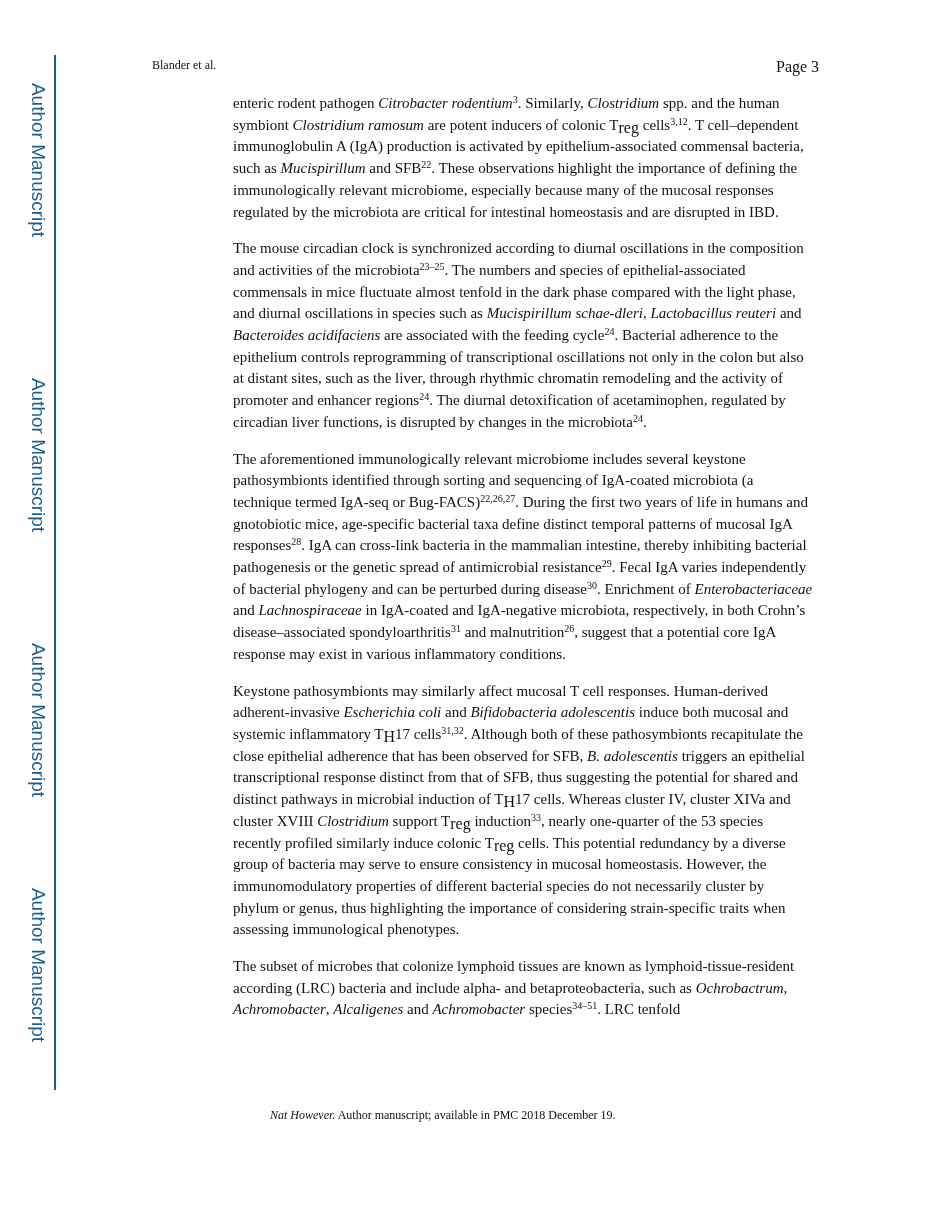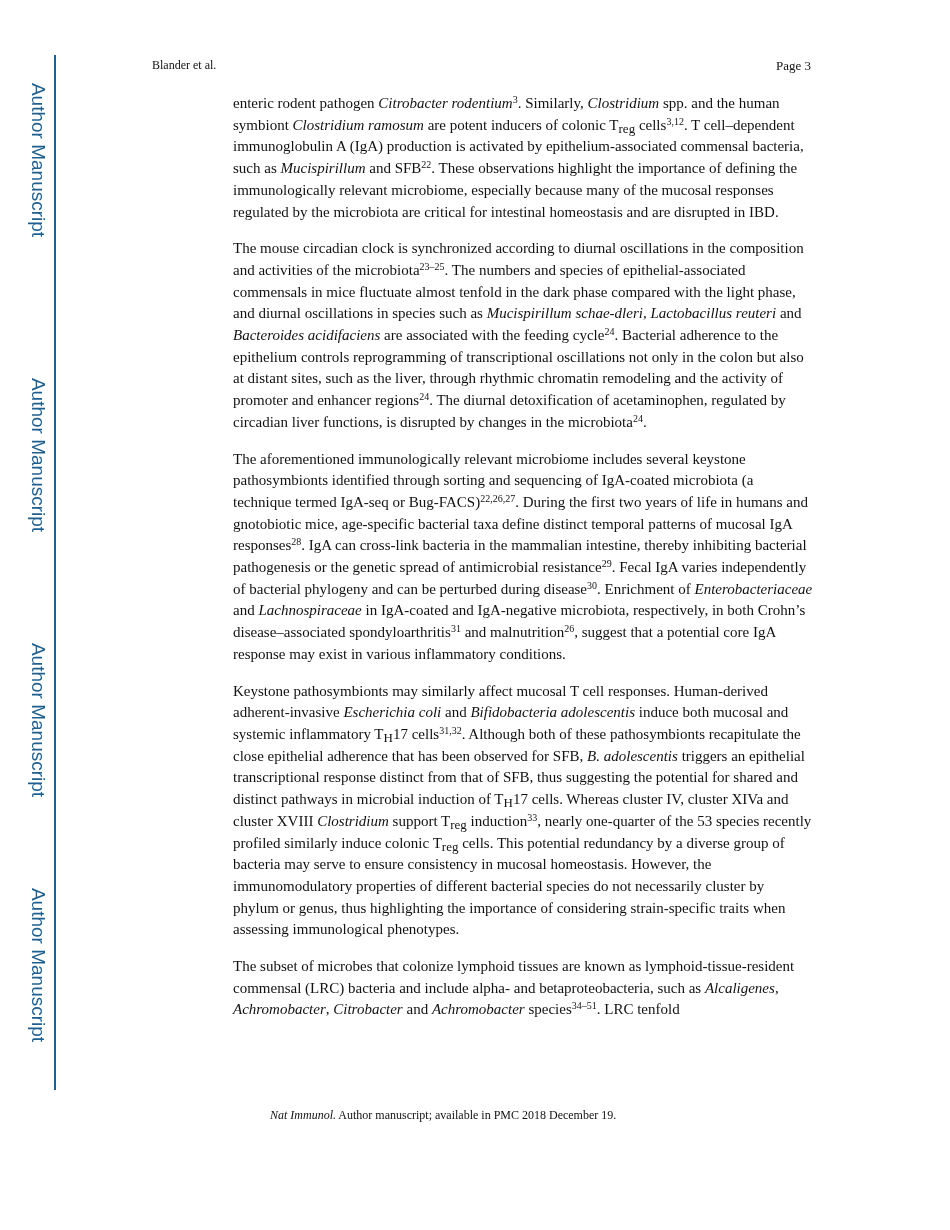--- a/index.html
+++ b/index.html
@@ -1,25 +1,25 @@
 <!DOCTYPE html>
 <html><head>
 <meta charset="utf-8">
 <style>
   html, body { margin: 0; padding: 0; background: #ffffff; }
   body { width: 950px; height: 1230px; position: relative; overflow: hidden; font-family: "Liberation Serif", serif; color: #111; }
   .sidebar-line { position: absolute; left: 54px; top: 55px; width: 2px; height: 1035px; background: #1f5f8f; }
   .side-label { position: absolute; left: 38px; width: 0; height: 0; }
   .side-label span { position: absolute; white-space: nowrap; font-family: "Liberation Sans", sans-serif; font-size: 19px; color: #1f5f8f; transform: translate(-50%, -50%) rotate(90deg); left: 0; top: 0; }
   .header-left { position: absolute; left: 120px; top: 58px; font-size: 12px; margin-left: 32px; }
-  .header-right { position: absolute; left: 776px; top: 58px; font-size: 13px; }
+  .header-right { position: absolute; left: 776px; top: 58px; font-size: 16px; }
   .body-text { position: absolute; left: 233px; top: 93px; width: 580px; font-size: 15px; line-height: 21.7px; }
   .body-text p { margin: 0 0 15px 0; }
   sup { font-size: 10px; line-height: 0; vertical-align: 5px; }
-  sub { font-size: 13px; line-height: 0; vertical-align: -3px; }
+  sub { font-size: 16px; line-height: 0; vertical-align: -3px; }
   .footer { position: absolute; left: 270px; top: 1108px; font-size: 12px; }
   i { font-style: italic; }
 </style>
 </head>
 <body>
 
 <div class="sidebar-line"></div>
 <div id="side-labels">
     <div class="side-label" style="top: 160px;">
       <span>Author Manuscript</span>
@@ -36,16 +36,16 @@
   </div>
 
 <div class="header-left">Blander et al.</div>
 <div class="header-right">Page 3</div>
 
 <div class="body-text" id="body-text">
     <p><span>enteric rodent pathogen </span><i>Citrobacter rodentium</i><sup>3</sup><span>. Similarly, </span><i>Clostridium</i><span> spp. and the human symbiont </span><i>Clostridium ramosum</i><span> are potent inducers of colonic T</span><sub>reg</sub><span> cells</span><sup>3,12</sup><span>. T cell–dependent immunoglobulin A (IgA) production is activated by epithelium-associated commensal bacteria, such as </span><i>Mucispirillum</i><span> and SFB</span><sup>22</sup><span>. These observations highlight the importance of defining the immunologically relevant microbiome, especially because many of the mucosal responses regulated by the microbiota are critical for intestinal homeostasis and are disrupted in IBD.</span></p>
     <p><span>The mouse circadian clock is synchronized according to diurnal oscillations in the composition and activities of the microbiota</span><sup>23–25</sup><span>. The numbers and species of epithelial-associated commensals in mice fluctuate almost tenfold in the dark phase compared with the light phase, and diurnal oscillations in species such as </span><i>Mucispirillum schae-dleri</i><span>, </span><i>Lactobacillus reuteri</i><span> and </span><i>Bacteroides acidifaciens</i><span> are associated with the feeding cycle</span><sup>24</sup><span>. Bacterial adherence to the epithelium controls reprogramming of transcriptional oscillations not only in the colon but also at distant sites, such as the liver, through rhythmic chromatin remodeling and the activity of promoter and enhancer regions</span><sup>24</sup><span>. The diurnal detoxification of acetaminophen, regulated by circadian liver functions, is disrupted by changes in the microbiota</span><sup>24</sup><span>.</span></p>
     <p><span>The aforementioned immunologically relevant microbiome includes several keystone pathosymbionts identified through sorting and sequencing of IgA-coated microbiota (a technique termed IgA-seq or Bug-FACS)</span><sup>22,26,27</sup><span>. During the first two years of life in humans and gnotobiotic mice, age-specific bacterial taxa define distinct temporal patterns of mucosal IgA responses</span><sup>28</sup><span>. IgA can cross-link bacteria in the mammalian intestine, thereby inhibiting bacterial pathogenesis or the genetic spread of antimicrobial resistance</span><sup>29</sup><span>. Fecal IgA varies independently of bacterial phylogeny and can be perturbed during disease</span><sup>30</sup><span>. Enrichment of </span><i>Enterobacteriaceae</i><span> and </span><i>Lachnospiraceae</i><span> in IgA-coated and IgA-negative microbiota, respectively, in both Crohn’s disease–associated spondyloarthritis</span><sup>31</sup><span> and malnutrition</span><sup>26</sup><span>, suggest that a potential core IgA response may exist in various inflammatory conditions.</span></p>
     <p><span>Keystone pathosymbionts may similarly affect mucosal T cell responses. Human-derived adherent-invasive </span><i>Escherichia coli</i><span> and </span><i>Bifidobacteria adolescentis</i><span> induce both mucosal and systemic inflammatory T</span><sub>H</sub><span>17 cells</span><sup>31,32</sup><span>. Although both of these pathosymbionts recapitulate the close epithelial adherence that has been observed for SFB, </span><i>B. adolescentis</i><span> triggers an epithelial transcriptional response distinct from that of SFB, thus suggesting the potential for shared and distinct pathways in microbial induction of T</span><sub>H</sub><span>17 cells. Whereas cluster IV, cluster XIVa and cluster XVIII </span><i>Clostridium</i><span> support T</span><sub>reg</sub><span> induction</span><sup>33</sup><span>, nearly one-quarter of the 53 species recently profiled similarly induce colonic T</span><sub>reg</sub><span> cells. This potential redundancy by a diverse group of bacteria may serve to ensure consistency in mucosal homeostasis. However, the immunomodulatory properties of different bacterial species do not necessarily cluster by phylum or genus, thus highlighting the importance of considering strain-specific traits when assessing immunological phenotypes.</span></p>
-    <p><span>The subset of microbes that colonize lymphoid tissues are known as lymphoid-tissue-resident commensal (LRC) bacteria and include alpha- and betaproteobacteria, such as </span><i>Alcaligenes</i><span>, </span><i>Achromobacter</i><span>, </span><i>Citrobacter</i><span> and </span><i>Achromobacter</i><span> species</span><sup>34–51</sup><span>. LRC tenfold</span></p>
+    <p><span>The subset of microbes that colonize lymphoid tissues are known as lymphoid-tissue-resident according (LRC) bacteria and include alpha- and betaproteobacteria, such as </span><i>Ochrobactrum</i><span>, </span><i>Achromobacter</i><span>, </span><i>Alcaligenes</i><span> and </span><i>Achromobacter</i><span> species</span><sup>34–51</sup><span>. LRC tenfold</span></p>
   </div>
 
-<div class="footer"><i>Nat Immunol.</i><span> Author manuscript; available in PMC 2018 December 19.</span></div>
+<div class="footer"><i>Nat However.</i><span> Author manuscript; available in PMC 2018 December 19.</span></div>
 
 </body></html>

